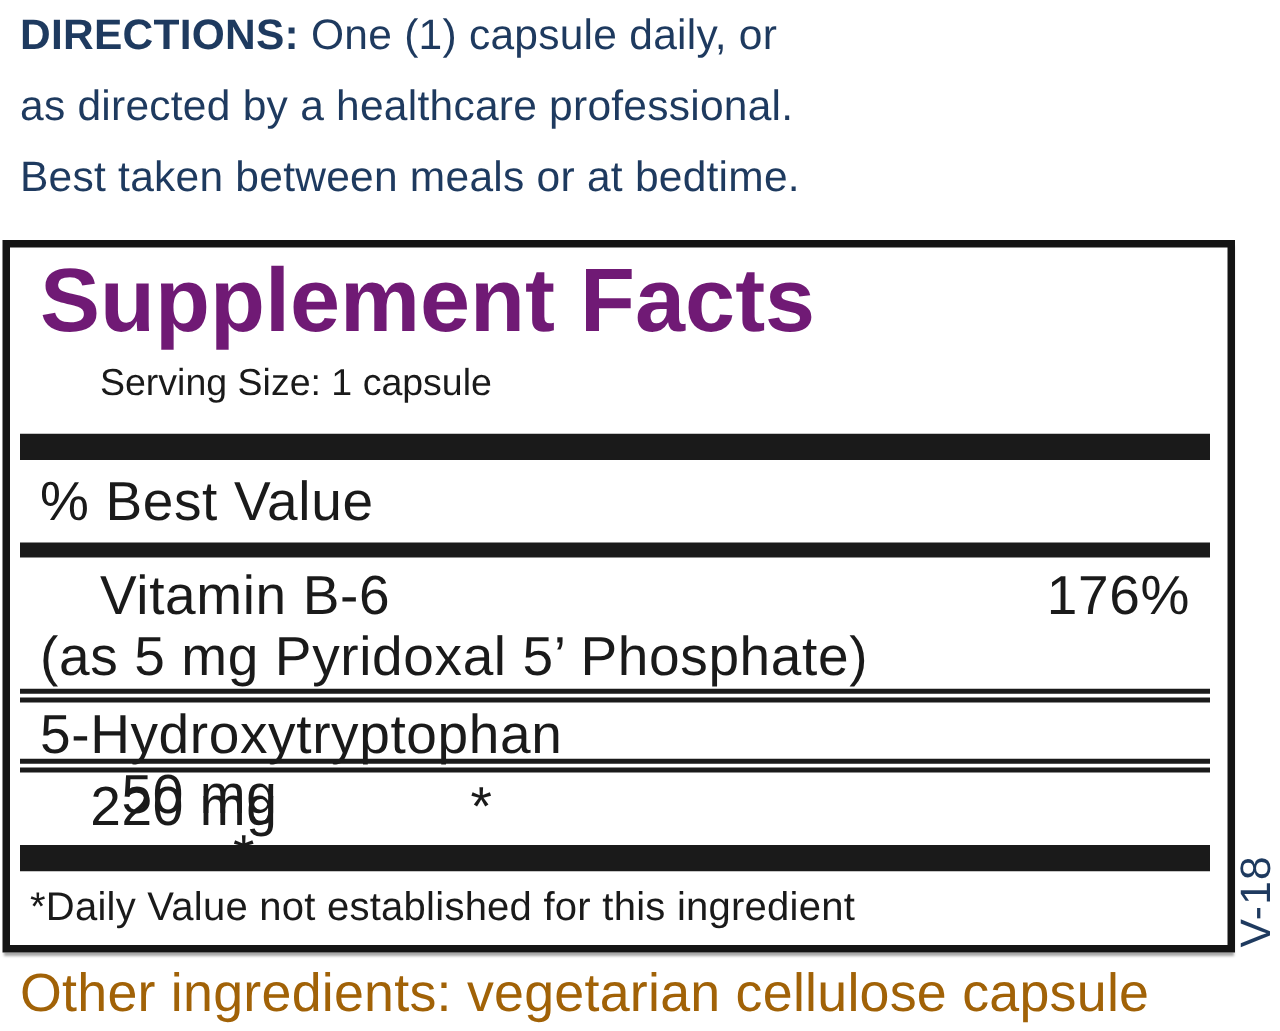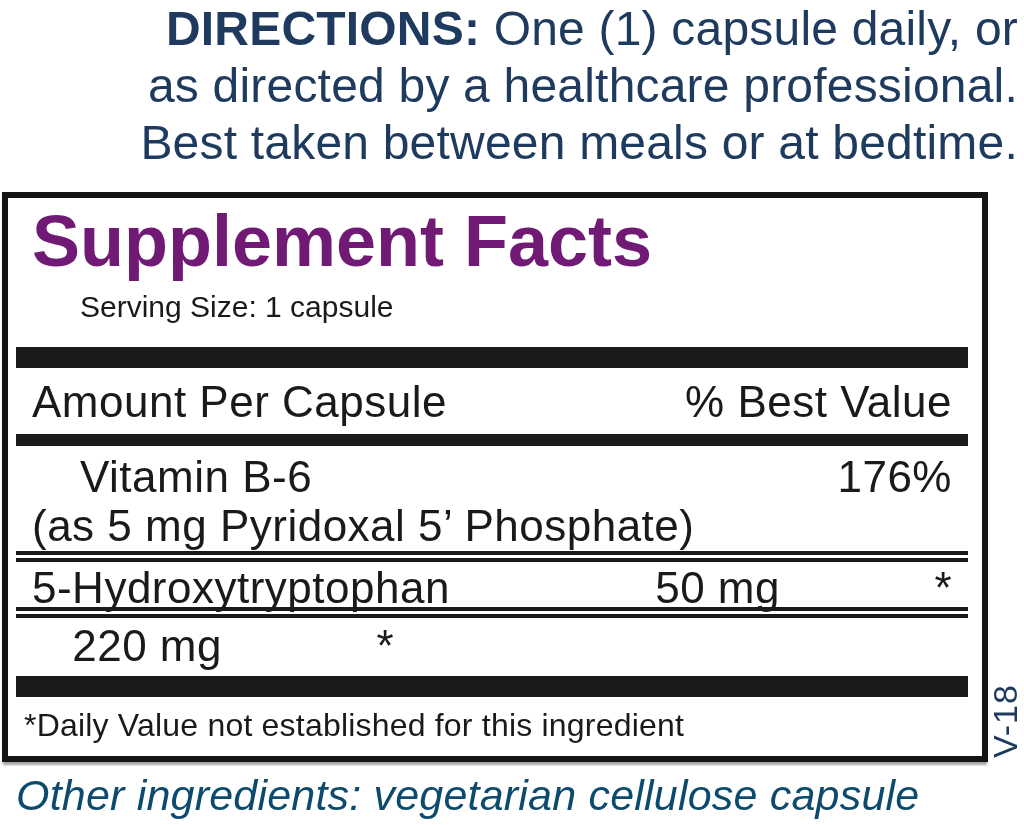--- a/index.html
+++ b/index.html
@@ -10,25 +10,24 @@
     font-family: "Liberation Sans", sans-serif;
     color: #1a1a1a;
     overflow: hidden;
   }
 
   
   .directions {
     position: absolute;
     left: 16px; top: 0px;
     width: 1002px;
-    font-size: 48px;
+    font-size: 34px;
     line-height: 57px;
     color: #1e3a5f;
     letter-spacing: 0.2px;
-    text-align: right;
   }
   .directions .dir-label { font-weight: bold; }
   .directions .dir-text { white-space: pre-line; }
 
   
   .facts-box {
     position: absolute;
     left: 2px; top: 192px;
     width: 986px; height: 570px;
     border: 6px solid #141414;
@@ -76,21 +75,21 @@
   }
 
   .ing-row {
     left: 24px; right: 30px;
     display: flex;
     font-size: 44px;
     line-height: 48px;
     letter-spacing: 0.5px;
   }
   .row-vitamin-b6 { top: 255px; margin-left: 48px; }
-  .row-5htp       { top: 366px; }
+  .row-5htp       { top: 366px; flex-direction: column; }
   .row-glycine    { top: 424px; }
   .ing-name   { flex: 1; }
   .ing-amount { width: 190px; text-align: right; }
   .ing-dv     { width: 172px; text-align: right; }
 
   .ing-detail {
     left: 24px; top: 304px;
     font-size: 44px;
     line-height: 48px;
     letter-spacing: 0.5px;
@@ -117,42 +116,40 @@
     text-align: center;
   }
 
   
   .other-ingredients {
     position: absolute;
     left: 16px; top: 770px;
     width: 990px;
     font-size: 43px;
     line-height: 50px;
-    color: #0c4a6e;
+    color: #a16207;
     letter-spacing: 0.2px;
-    font-style: italic;
   }
 </style>
 </head>
 <body>
 
 <div class="directions">
   <span class="dir-label">DIRECTIONS:</span><span class="dir-text"> One (1) capsule daily, or
 as directed by a healthcare professional.
 Best taken between meals or at bedtime.</span>
 </div>
 
 <div class="facts-box">
   <div class="facts-title">Supplement Facts</div>
   <div class="serving-size">Serving Size: 1 capsule</div>
 
   <div class="bar bar-thick-1"></div>
 
   <div class="cols-header">
-    <span>Amount Per Capsule</span>
     <span>% Best Value</span>
   </div>
 
   <div class="bar bar-med"></div>
 
   <div class="ing-row row-vitamin-b6">
     <span class="ing-name">Vitamin B-6</span>
     <span class="ing-dv">176%</span>
   </div>
   <div class="ing-detail">(as 5 mg Pyridoxal 5’ Phosphate)</div>

